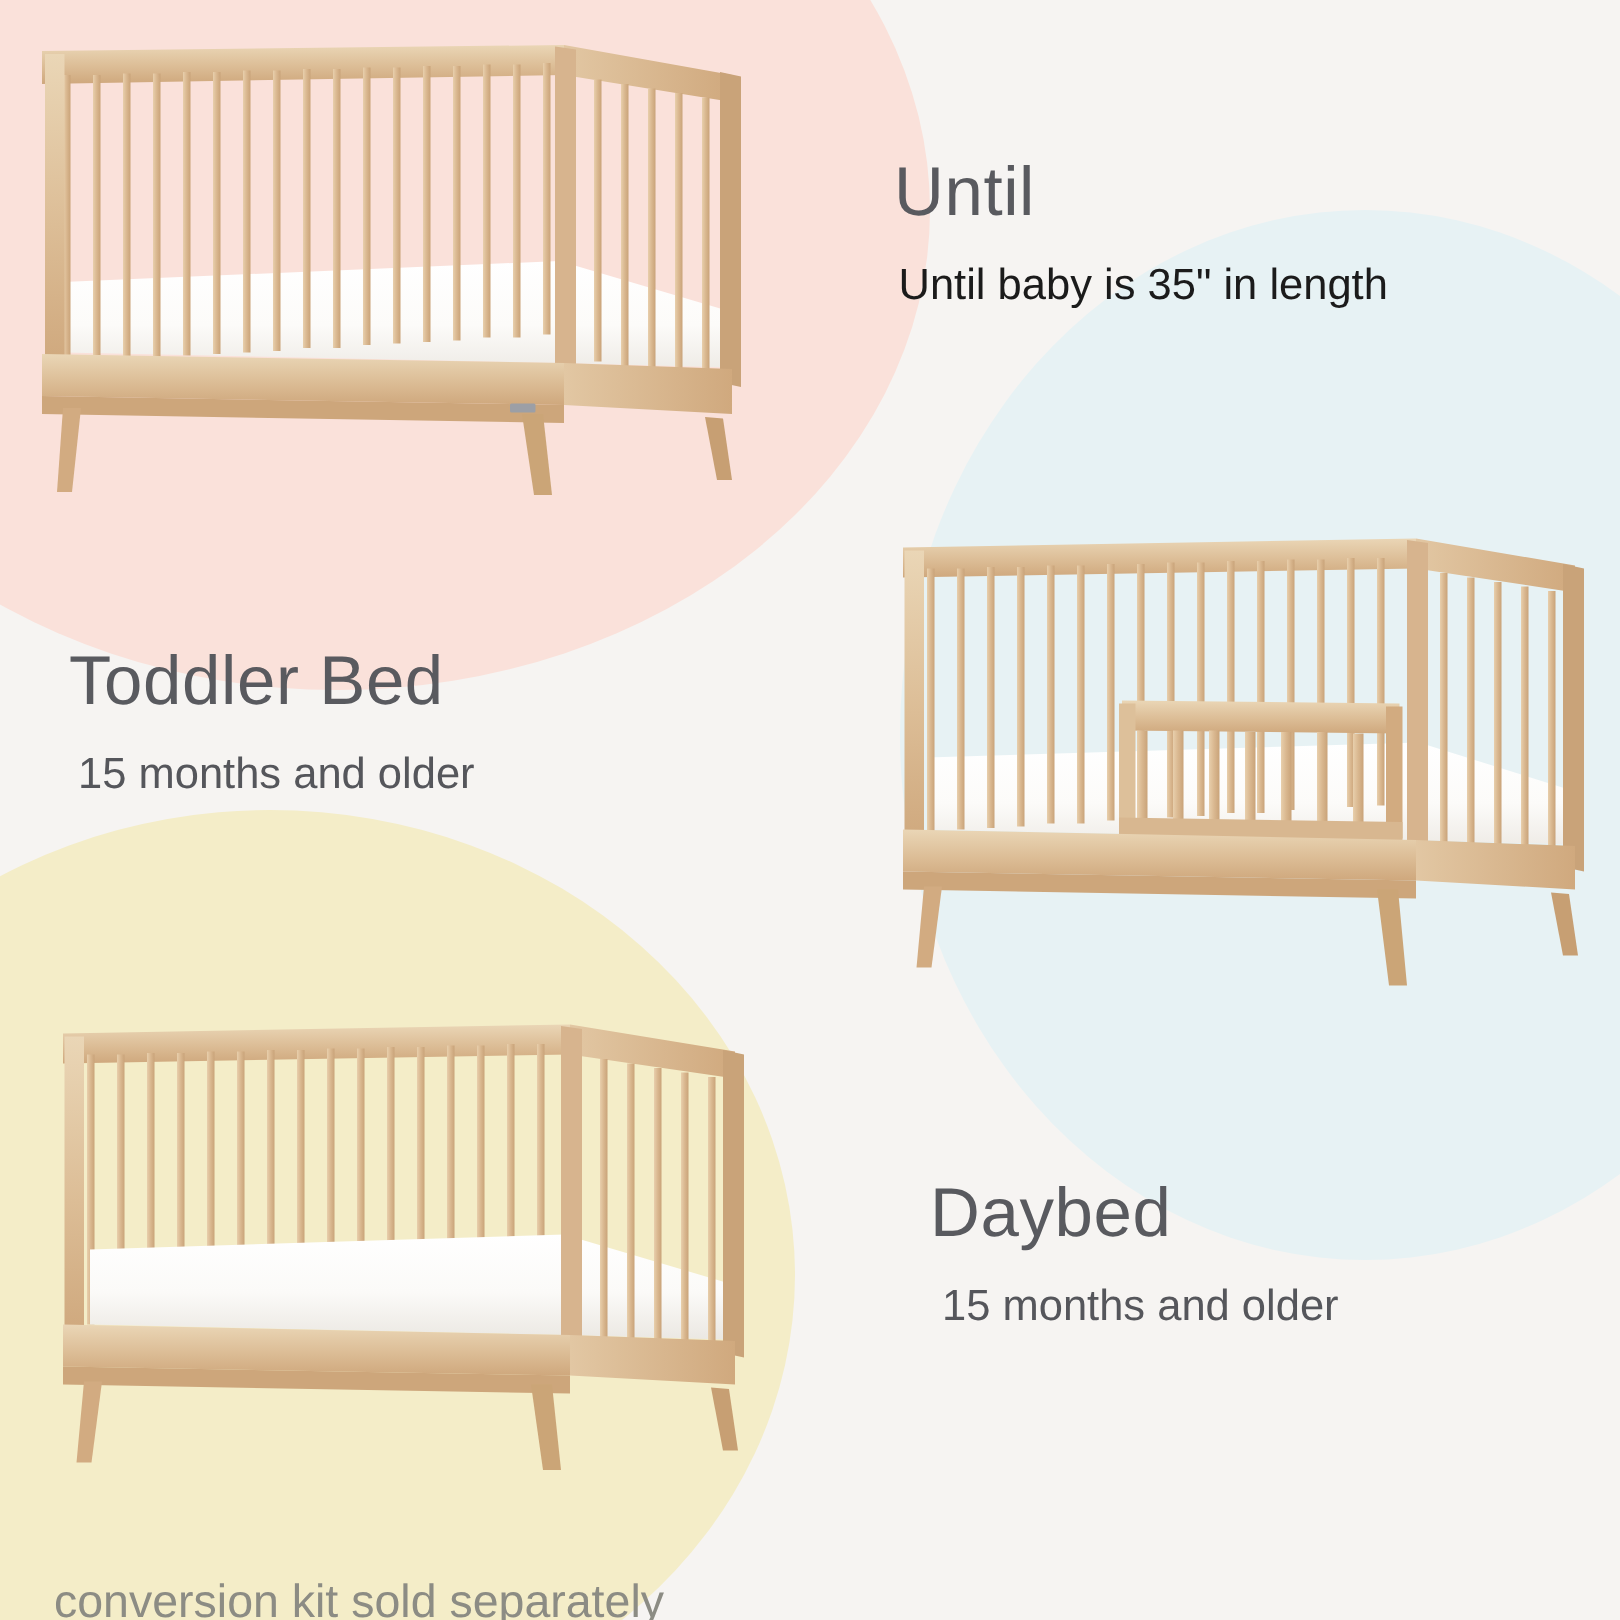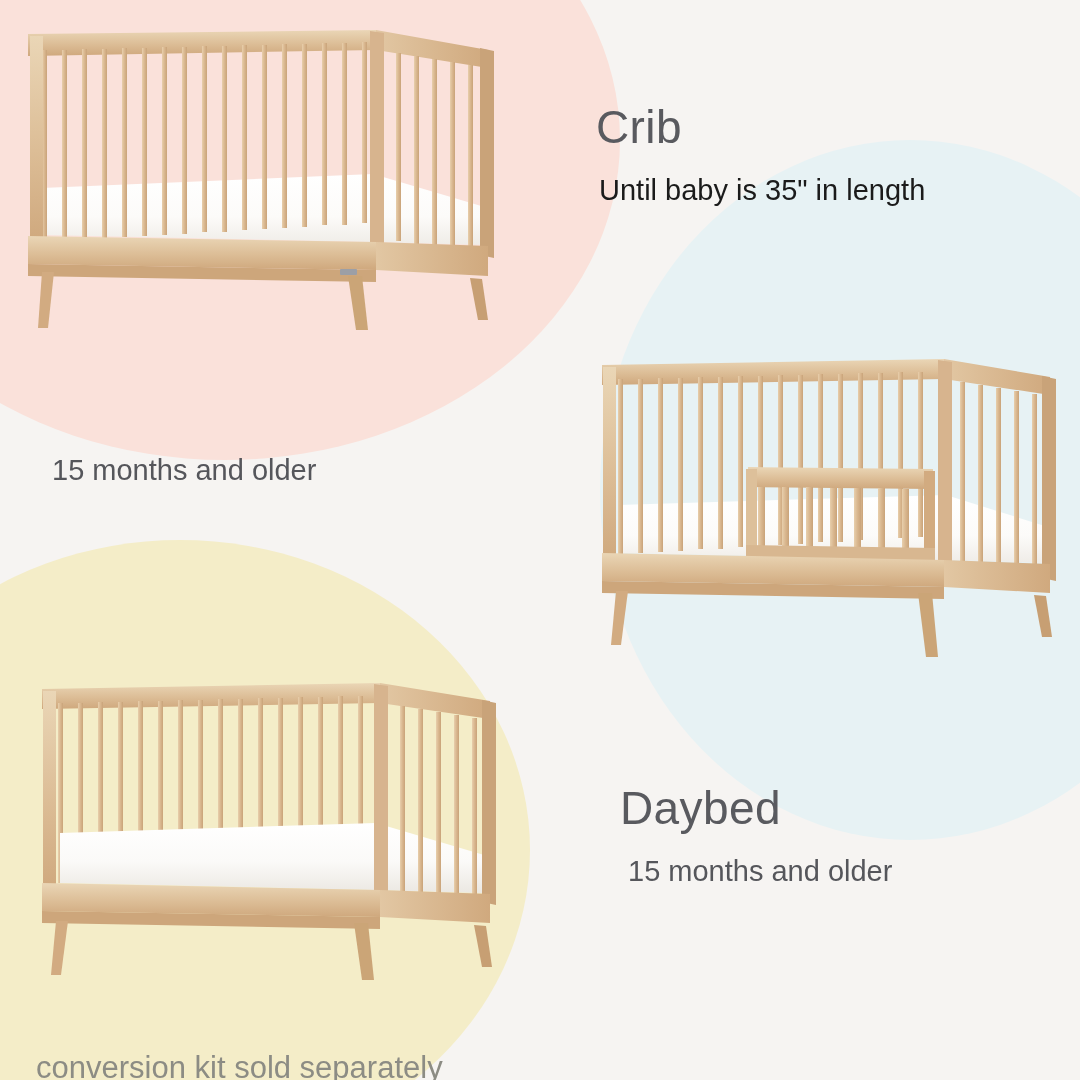--- a/index.html
+++ b/index.html
@@ -323,25 +323,26 @@
       <path d="M356,225 L466,229 L466,258 L356,252 Z" fill="url(#dEnd)"></path>
       <path d="M18,246 L356,252 L356,264 L18,258 Z" fill="#cda67b"></path>
 
       <path d="M32,256 L44,256 L37,310 L27,310 Z" fill="#d2ab81"></path>
       <path d="M330,258 L344,258 L350,315 L338,315 Z" fill="#cba577"></path>
       <path d="M450,260 L462,261 L468,302 L458,302 Z" fill="#c79f73"></path>
     </svg>
   </div>
 
   <div class="label-group" id="txt-crib">
-    <div class="label-title">Crib</div>
+    <div class="label-title">Until</div>
     <div class="label-sub">Until baby is 35" in length</div>
   </div>
 
   <div class="label-group" id="txt-toddler">
+    <div class="label-title">Toddler Bed</div>
     <div class="label-sub">15 months and older</div>
   </div>
 
   <div class="label-group" id="txt-daybed">
     <div class="label-title">Daybed</div>
     <div class="label-sub">15 months and older</div>
   </div>
 
   <div id="txt-footnote">conversion kit sold separately</div>
 

